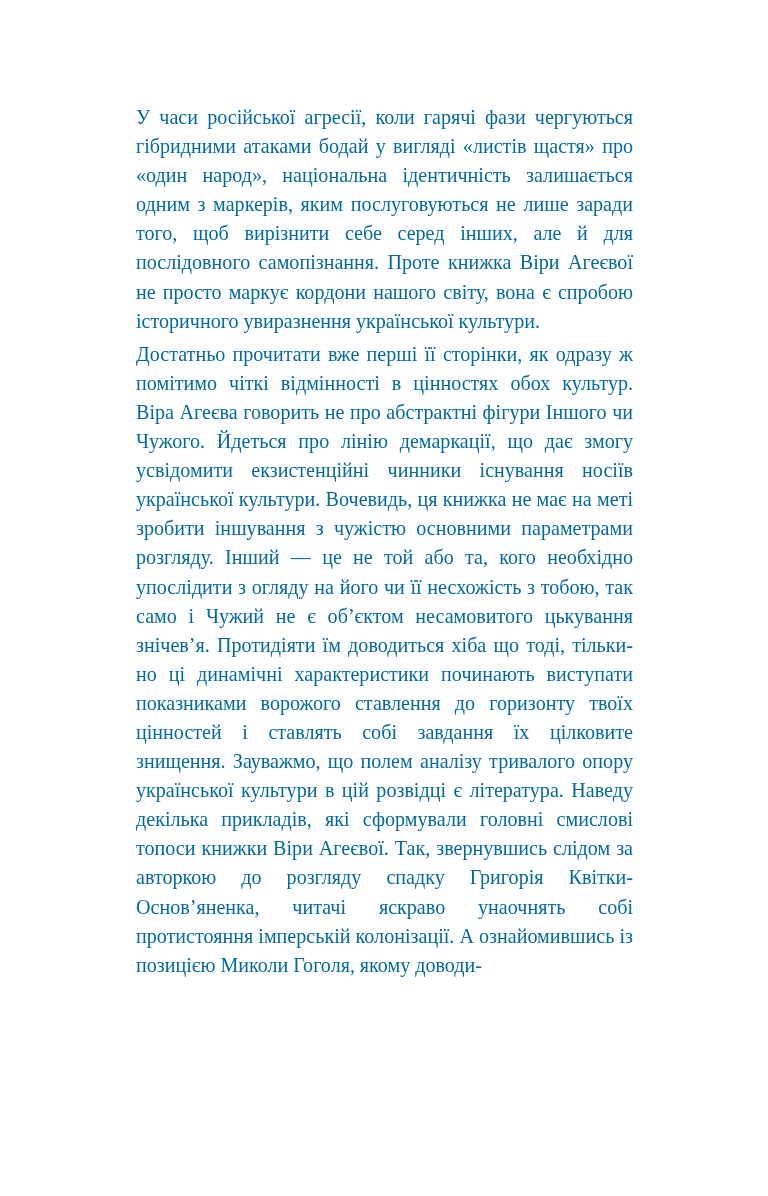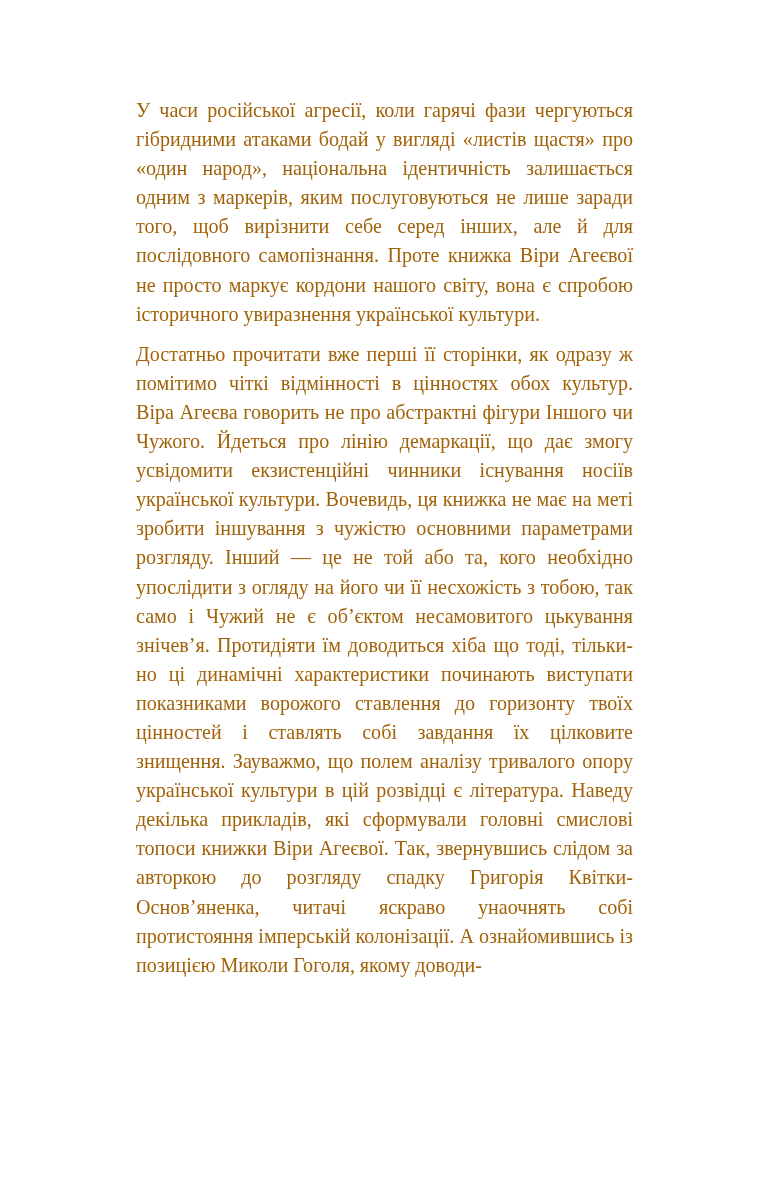--- a/index.html
+++ b/index.html
@@ -12,38 +12,38 @@
     position: relative;
     width: 768px;
     height: 1196px;
     background: #ffffff;
     overflow: hidden;
     margin: 0 auto;
   }
   .text-column {
     position: absolute;
     left: 136px;
-    top: 96px;
+    top: 103px;
     width: 497px;
     font-family: "Liberation Serif", "DejaVu Serif", serif;
     font-size: 20.1px;
     line-height: 29.1px;
-    color: #a16207;
+    color: #0369a1;
     text-align: justify;
     text-justify: inter-word;
     -webkit-font-smoothing: antialiased;
   }
   .para {
     margin: 0;
     text-indent: 0;
     hyphens: manual;
     word-spacing: -0.1px;
   }
   .para + .para {
-    margin-top: 11px;
+    margin-top: 4px;
   }
 </style>
 </head>
 <body>
 
 <div class="page">
   <div class="text-column">
     <p class="para">У часи російської агресії, коли гарячі фази чергуються гібридними атаками бодай у вигляді «листів щастя» про «один народ», національна ідентичність залишається одним з маркерів, яким послуговуються не лише заради того, щоб вирізнити себе серед інших, але й для послідовного самопізнання. Проте книжка Віри Агеєвої не просто маркує кордони нашого світу, вона є спробою історичного увиразнення української культури.</p>
     <p class="para">Достатньо прочитати вже перші її сторінки, як одразу ж помітимо чіткі відмінності в цінностях обох культур. Віра Агеєва говорить не про абстрактні фігури Іншого чи Чужого. Йдеться про лінію демаркації, що дає змогу усвідомити екзистенційні чинники існування носіїв української культури. Вочевидь, ця книжка не має на меті зробити іншування з чужістю основними параметрами розгляду. Інший — це не той або та, кого необхідно упослідити з огляду на його чи її несхожість з тобою, так само і Чужий не є об’єктом несамовитого цькування знічев’я. Протидіяти їм доводиться хіба що тоді, тільки-но ці динамічні характеристики починають виступати показниками ворожого ставлення до горизонту твоїх цінностей і ставлять собі завдання їх цілковите знищення. Зауважмо, що полем аналізу тривалого опору української культури в цій розвідці є література. Наведу декілька прикладів, які сформували головні смислові топоси книжки Віри Агеєвої. Так, звернувшись слідом за авторкою до розгляду спадку Григорія Квітки-Основ’яненка, читачі яскраво унаочнять собі протистояння імперській колонізації. А ознайомившись із позицією Миколи Гоголя, якому доводи-</p>
   </div>

